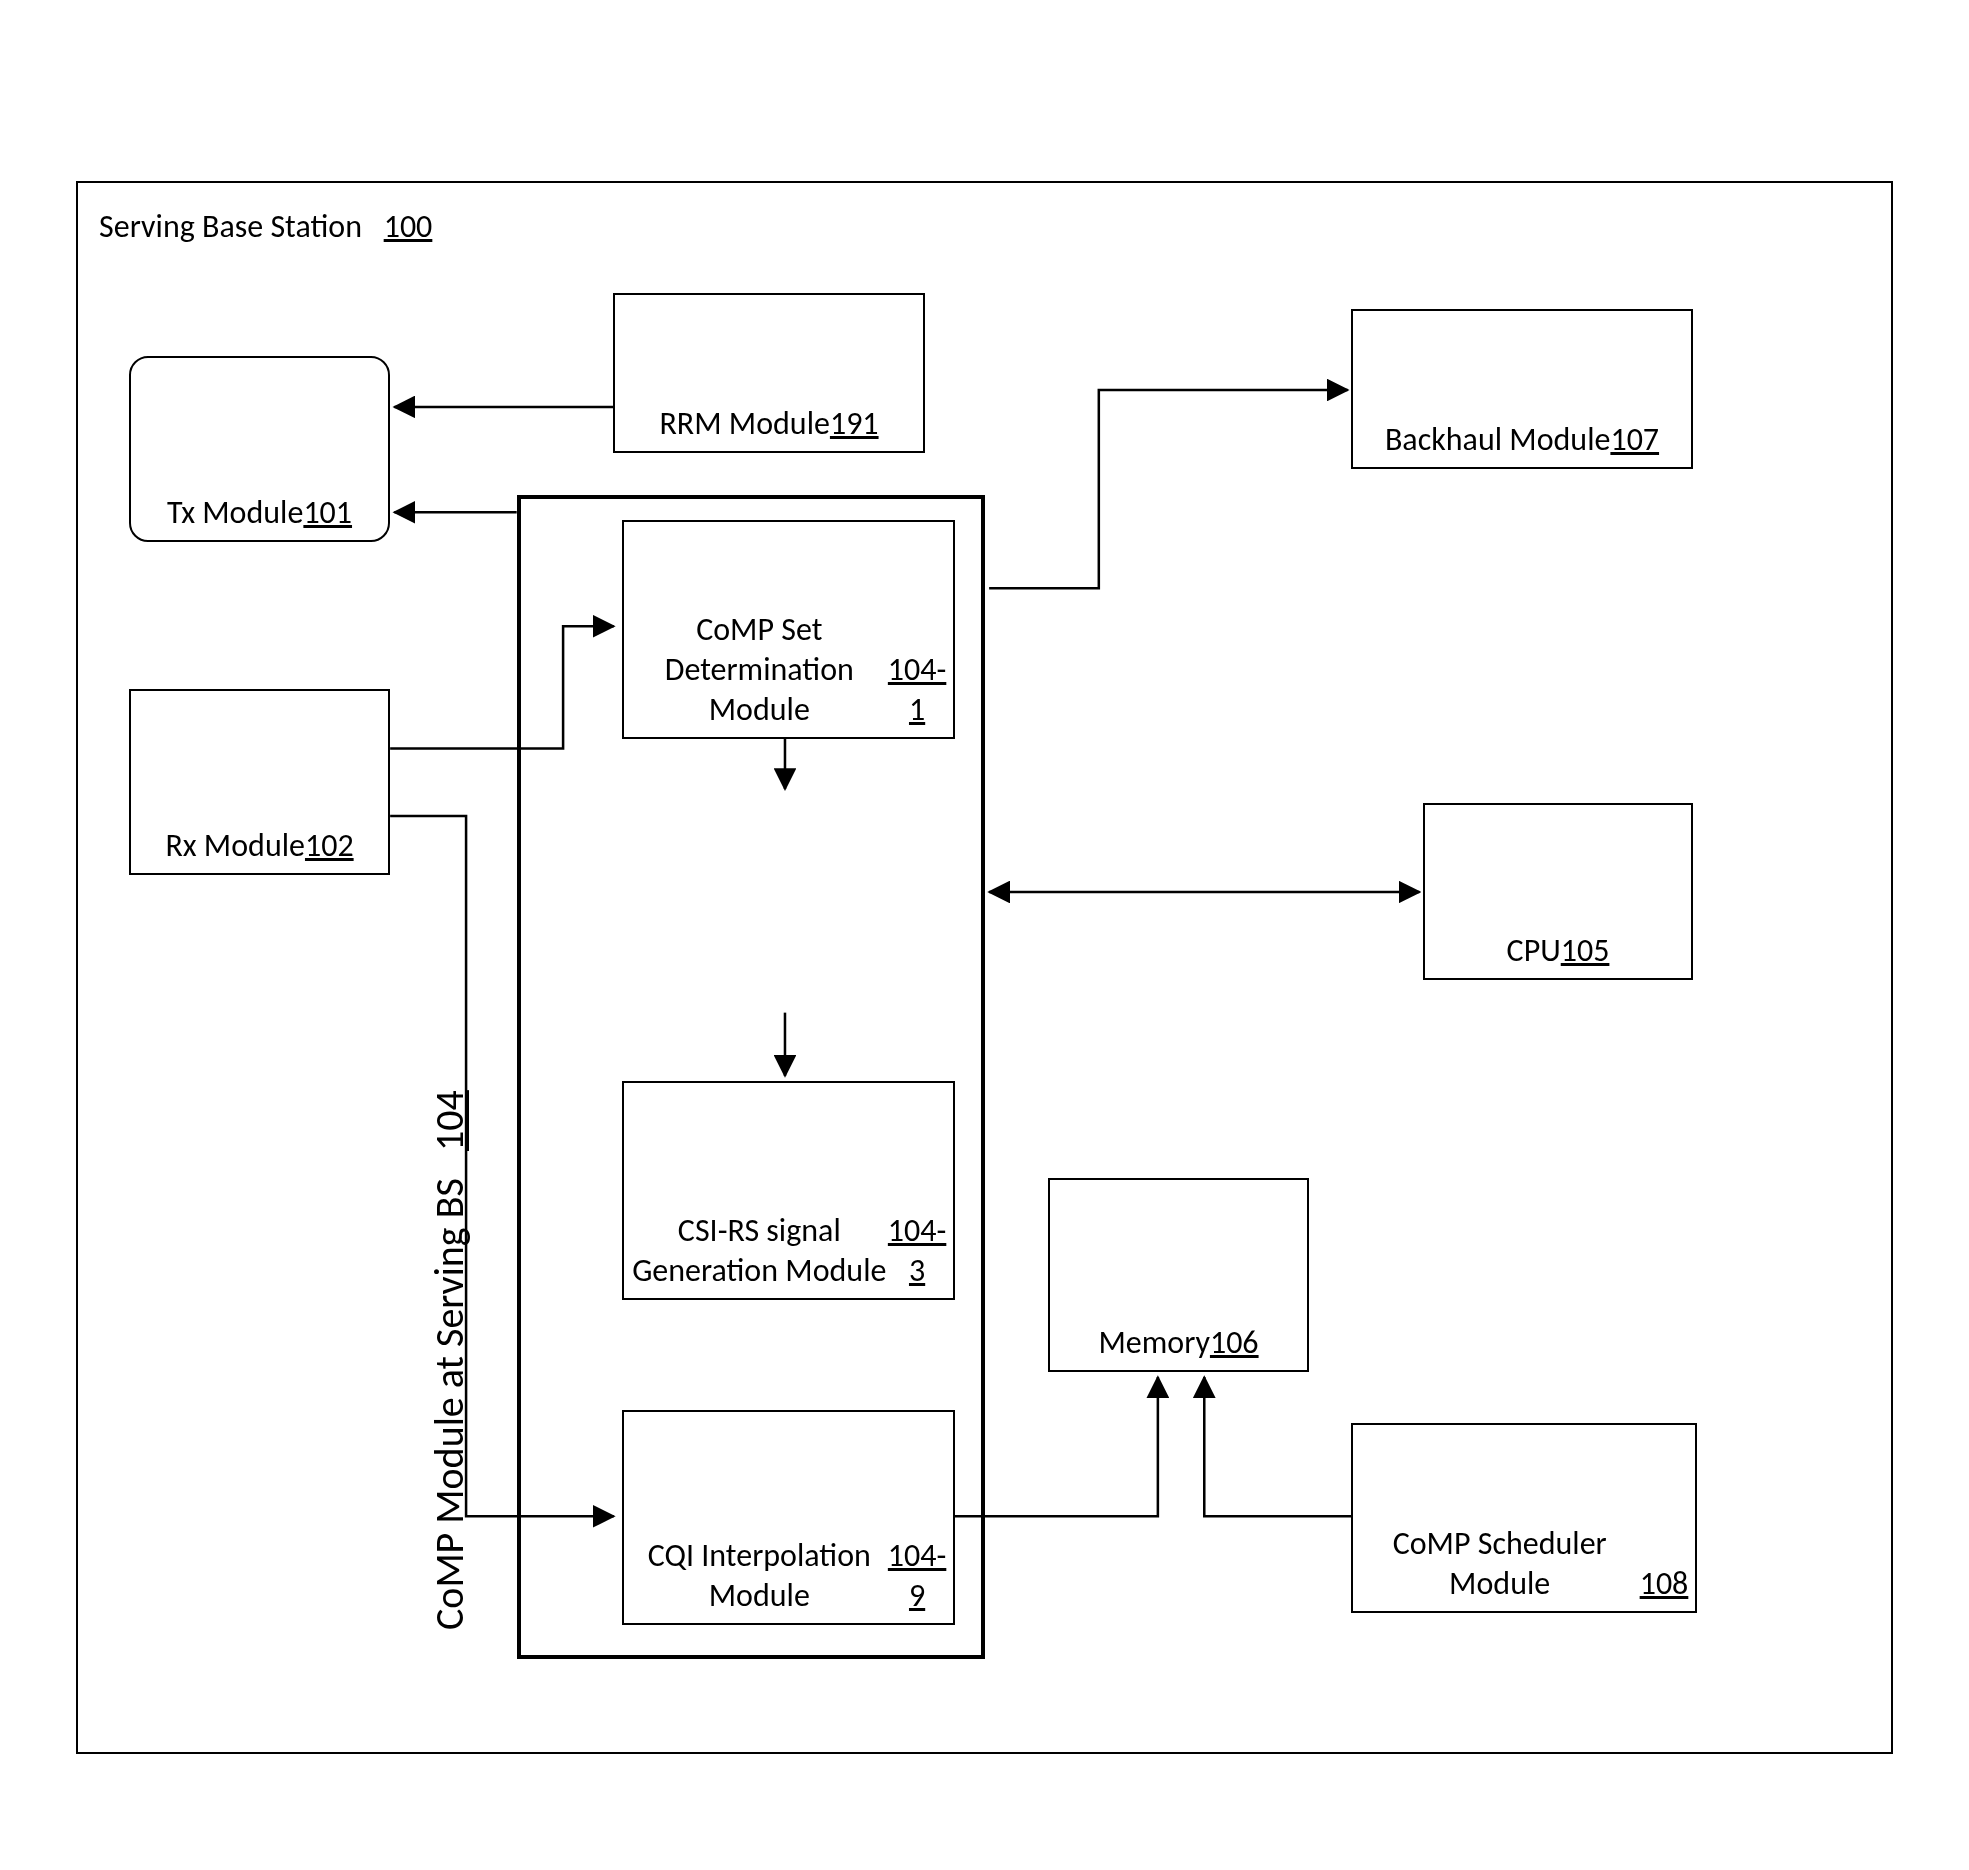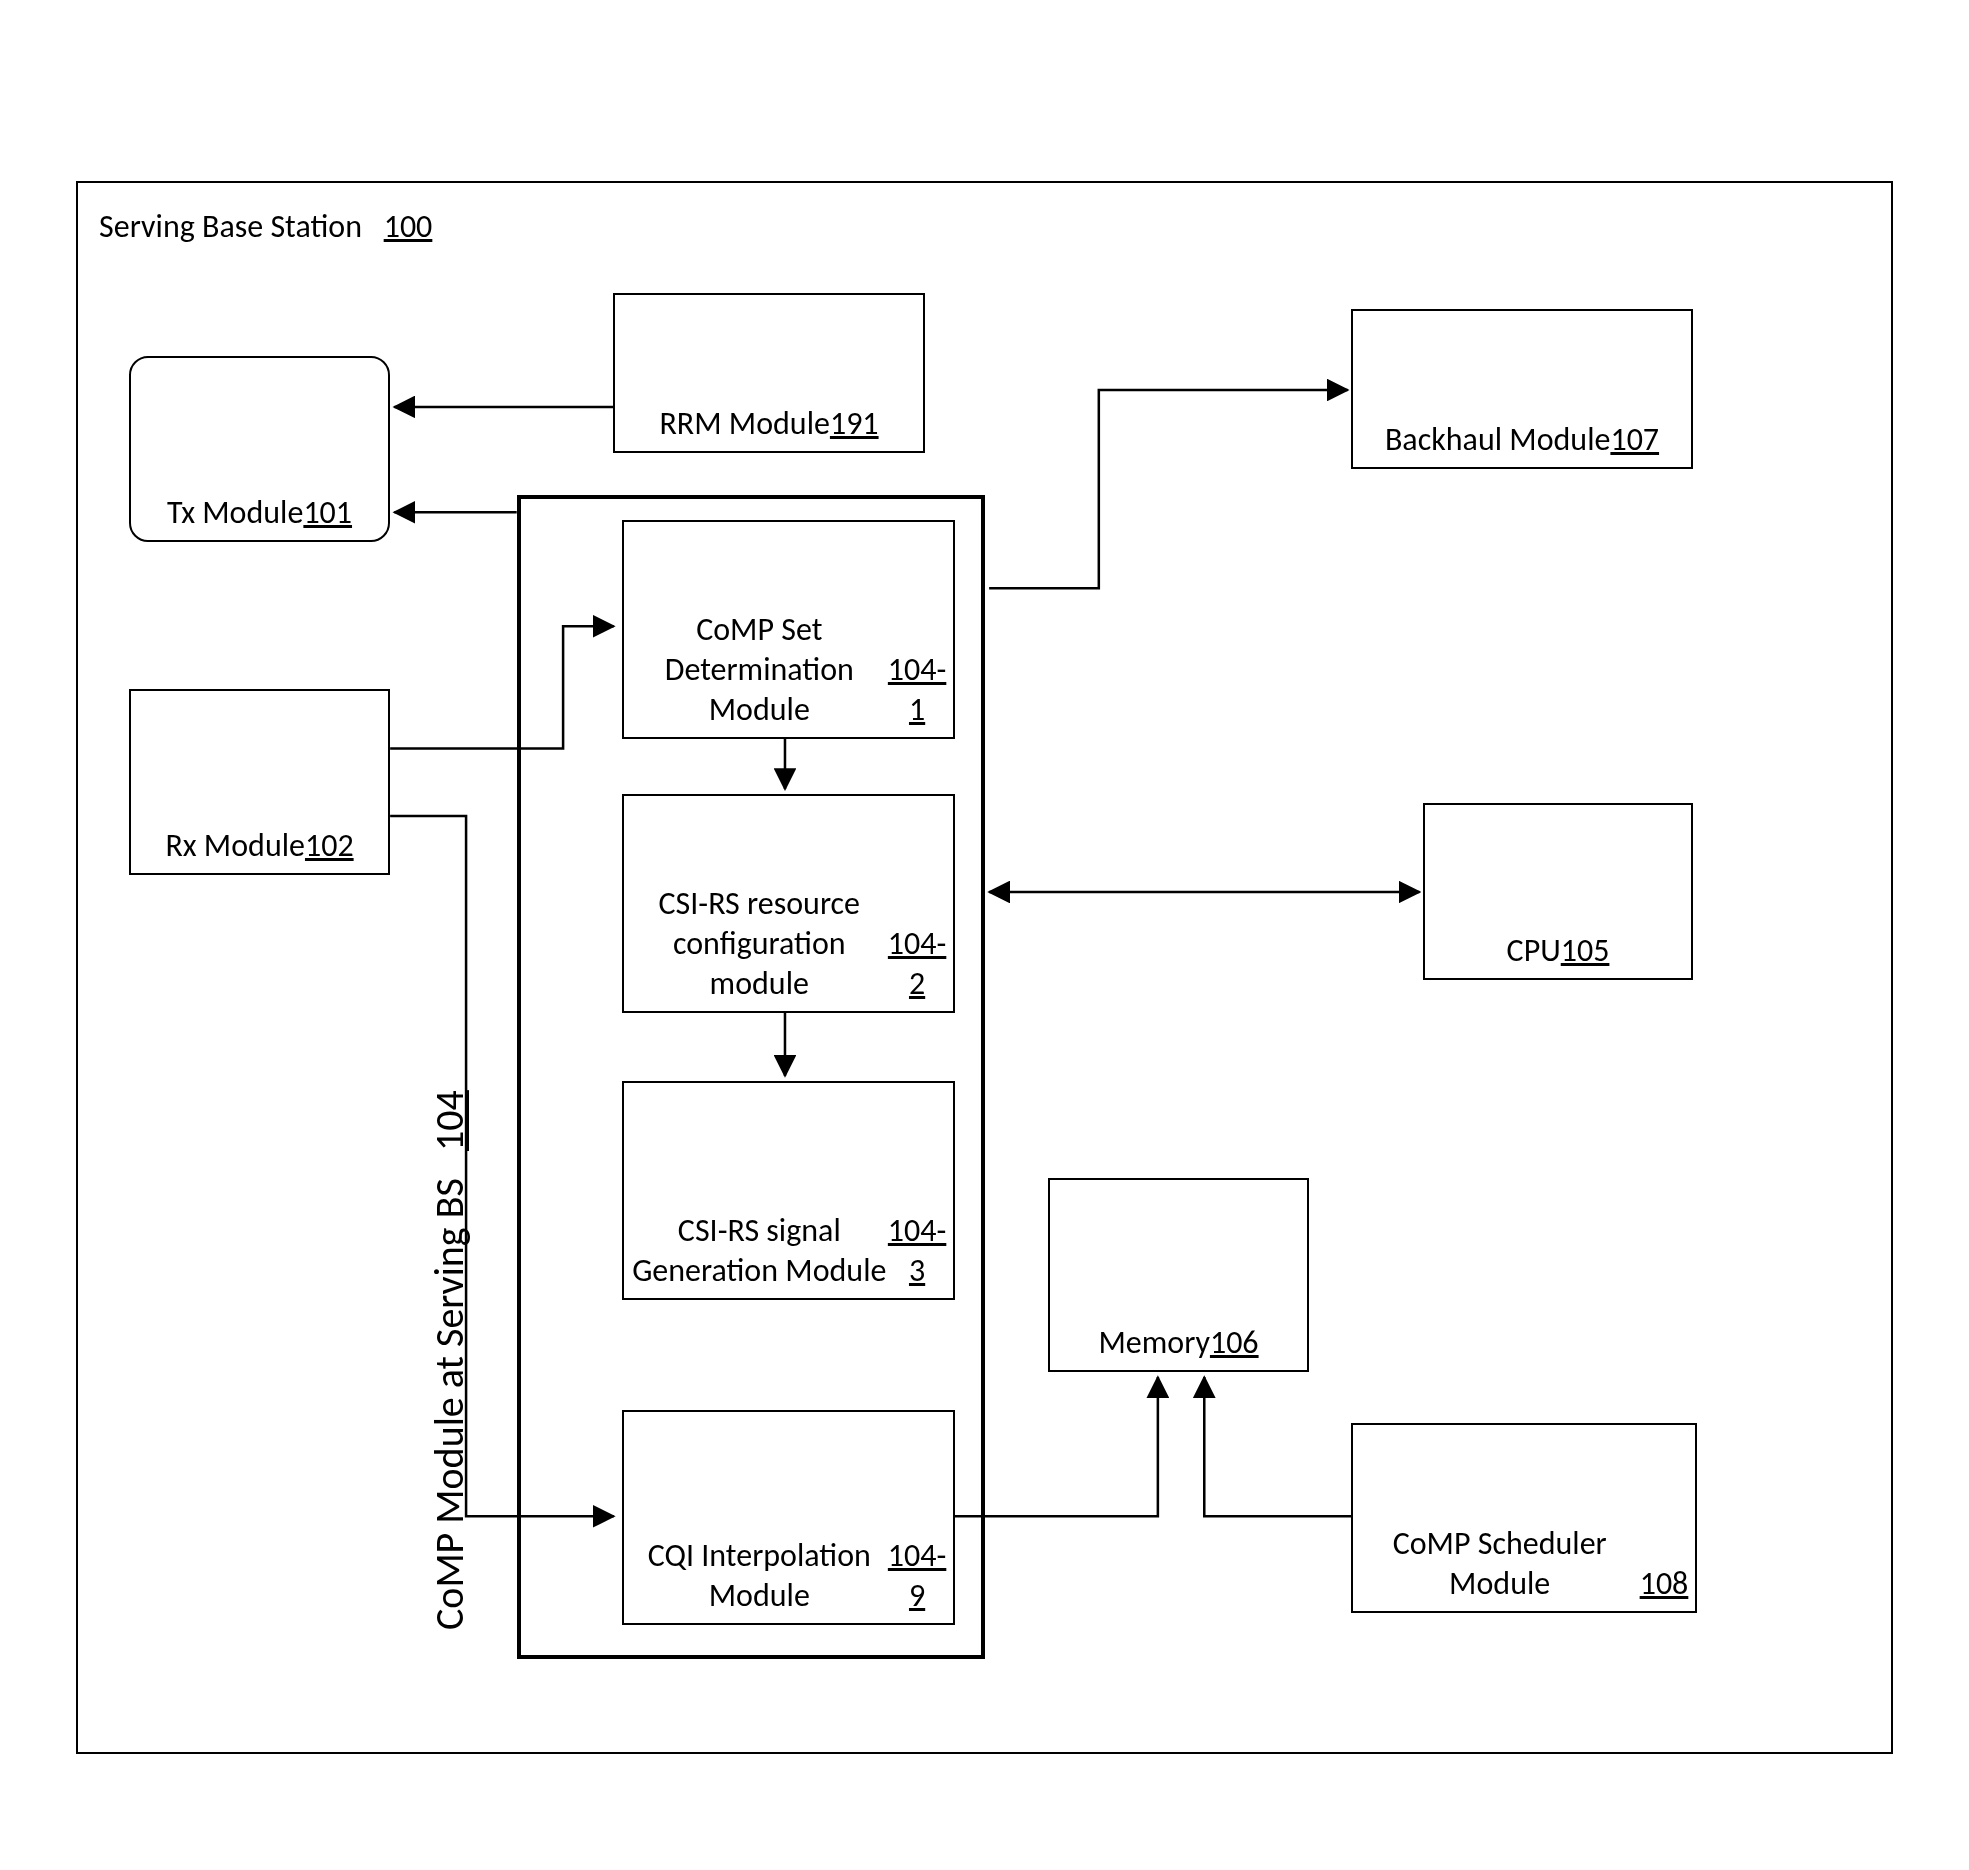--- a/index.html
+++ b/index.html
@@ -116,24 +116,20 @@
         <span>CoMP Module at Serving BS</span>
         <span>&nbsp;</span>
         <span class="ref">104</span>
       </div>
 
       <div class="box" style="left:101px; top:21px; width:333px; height:219px;">
         <div style="max-width:270px;">CoMP Set Determination Module</div>
         <div class="ref">104-1</div>
       </div>
 
-      <div class="box" style="left:101px; top:295px; width:333px; height:219px;">
-        <div style="max-width:270px;">CSI-RS resource configuration module</div>
-        <div class="ref">104-2</div>
-      </div>
 
       <div class="box" style="left:101px; top:582px; width:333px; height:219px;">
         <div style="max-width:270px;">CSI-RS signal Generation Module</div>
         <div class="ref">104-3</div>
       </div>
 
       <div class="box" style="left:101px; top:911px; width:333px; height:215px;">
         <div style="max-width:270px;">CQI Interpolation Module</div>
         <div class="ref">104-9</div>
       </div>

